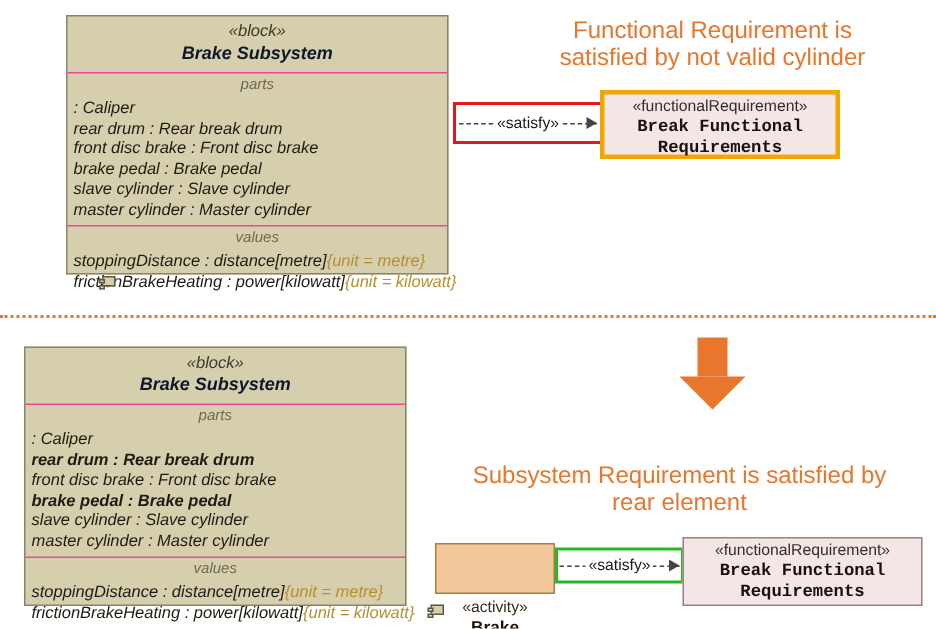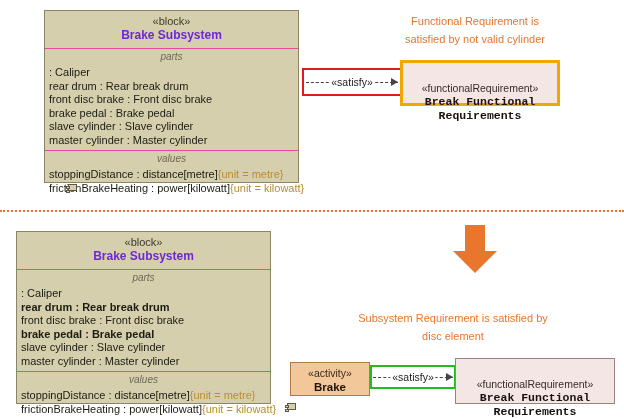--- a/index.html
+++ b/index.html
@@ -33,43 +33,45 @@
   
   .block {
     position: absolute;
     box-sizing: border-box;
     background: #d6cfae;
     border: 1px solid #8a8468;
   }
   .block .hdr {
     text-align: center;
     padding: 4px 2px 5px 2px;
+    font-style: italic;
   }
   .block .stereo {
     font-size: 11px;
     color: #3a3a2a;
     line-height: 13px;
   }
   .block .bname {
     font-size: 12px;
     font-weight: bold;
-    color: #6d28d9;
+    color: #0f172a;
     line-height: 15px;
   }
   .compartment-label {
     text-align: center;
     font-size: 10px;
     font-style: italic;
     color: #6d6952;
     border-top: 1px solid #ec4899;
     line-height: 13px;
     padding: 1px 0 1px 0;
   }
   .feature-list {
     padding: 2px 0 3px 4px;
+    font-style: italic;
   }
   .feature {
     line-height: 13.5px;
     font-size: 11px;
     color: #1c1c12;
     white-space: nowrap;
   }
   .feature .ftype {
     color: #1c1c12;
   }
@@ -94,21 +96,21 @@
   .block-icon .ib2 { left: 0px; top: 2px; width: 4px; height: 3px; }
   .block-icon .ib3 { left: 0px; top: 6px; width: 4px; height: 3px; }
 
   
   .reqbox {
     position: absolute;
     box-sizing: border-box;
     background: #f5e6e6;
     border: 1px solid #9b8080;
     text-align: center;
-    padding-top: 19px;
+    padding-top: 2px;
   }
   .reqbox.highlight {
     border: 3px solid #f0a800;
   }
   .reqbox .stereo {
     font-size: 10.5px;
     color: #3a2a2a;
     line-height: 13px;
   }
   .reqbox .rname {
@@ -125,20 +127,21 @@
     box-sizing: border-box;
     background: #f2c79a;
     border: 1px solid #b07a40;
     text-align: center;
     padding-top: 4px;
   }
   .actbox .stereo {
     font-size: 10.5px;
     color: #3a2a18;
     line-height: 13px;
+    margin-top: 32px;
   }
   .actbox .aname {
     font-size: 11.5px;
     font-weight: bold;
     color: #201208;
     line-height: 14px;
   }
 
   
   .satisfy {
@@ -180,21 +183,21 @@
     box-sizing: border-box;
     background: transparent;
   }
   .sat-frame.invalid { border: 2px solid #e01b1b; }
   .sat-frame.valid { border: 2px solid #22bb22; }
 
   
   .note {
     position: absolute;
     color: #e8762c;
-    font-size: 11px;
+    font-size: 16px;
     line-height: 18px;
     text-align: center;
   }
 
   
   .bigarrow {
     position: absolute;
   }
   .bigarrow .shaft {
     position: absolute;
@@ -310,16 +313,16 @@
   </div>
 
   <div class="reqbox" style="left:455px; top:358px; width:160px; height:46px;">
     <div class="stereo">«functionalRequirement»</div>
     <div class="rname">Break Functional</div>
     <div class="rname">Requirements</div>
   </div>
 
   <div class="note" style="left:288px; top:309px; width:330px;">
     <div>Subsystem Requirement is satisfied by</div>
-    <div>disc element</div>
+    <div>rear element</div>
   </div>
 
 </div>
 
 </body></html>

